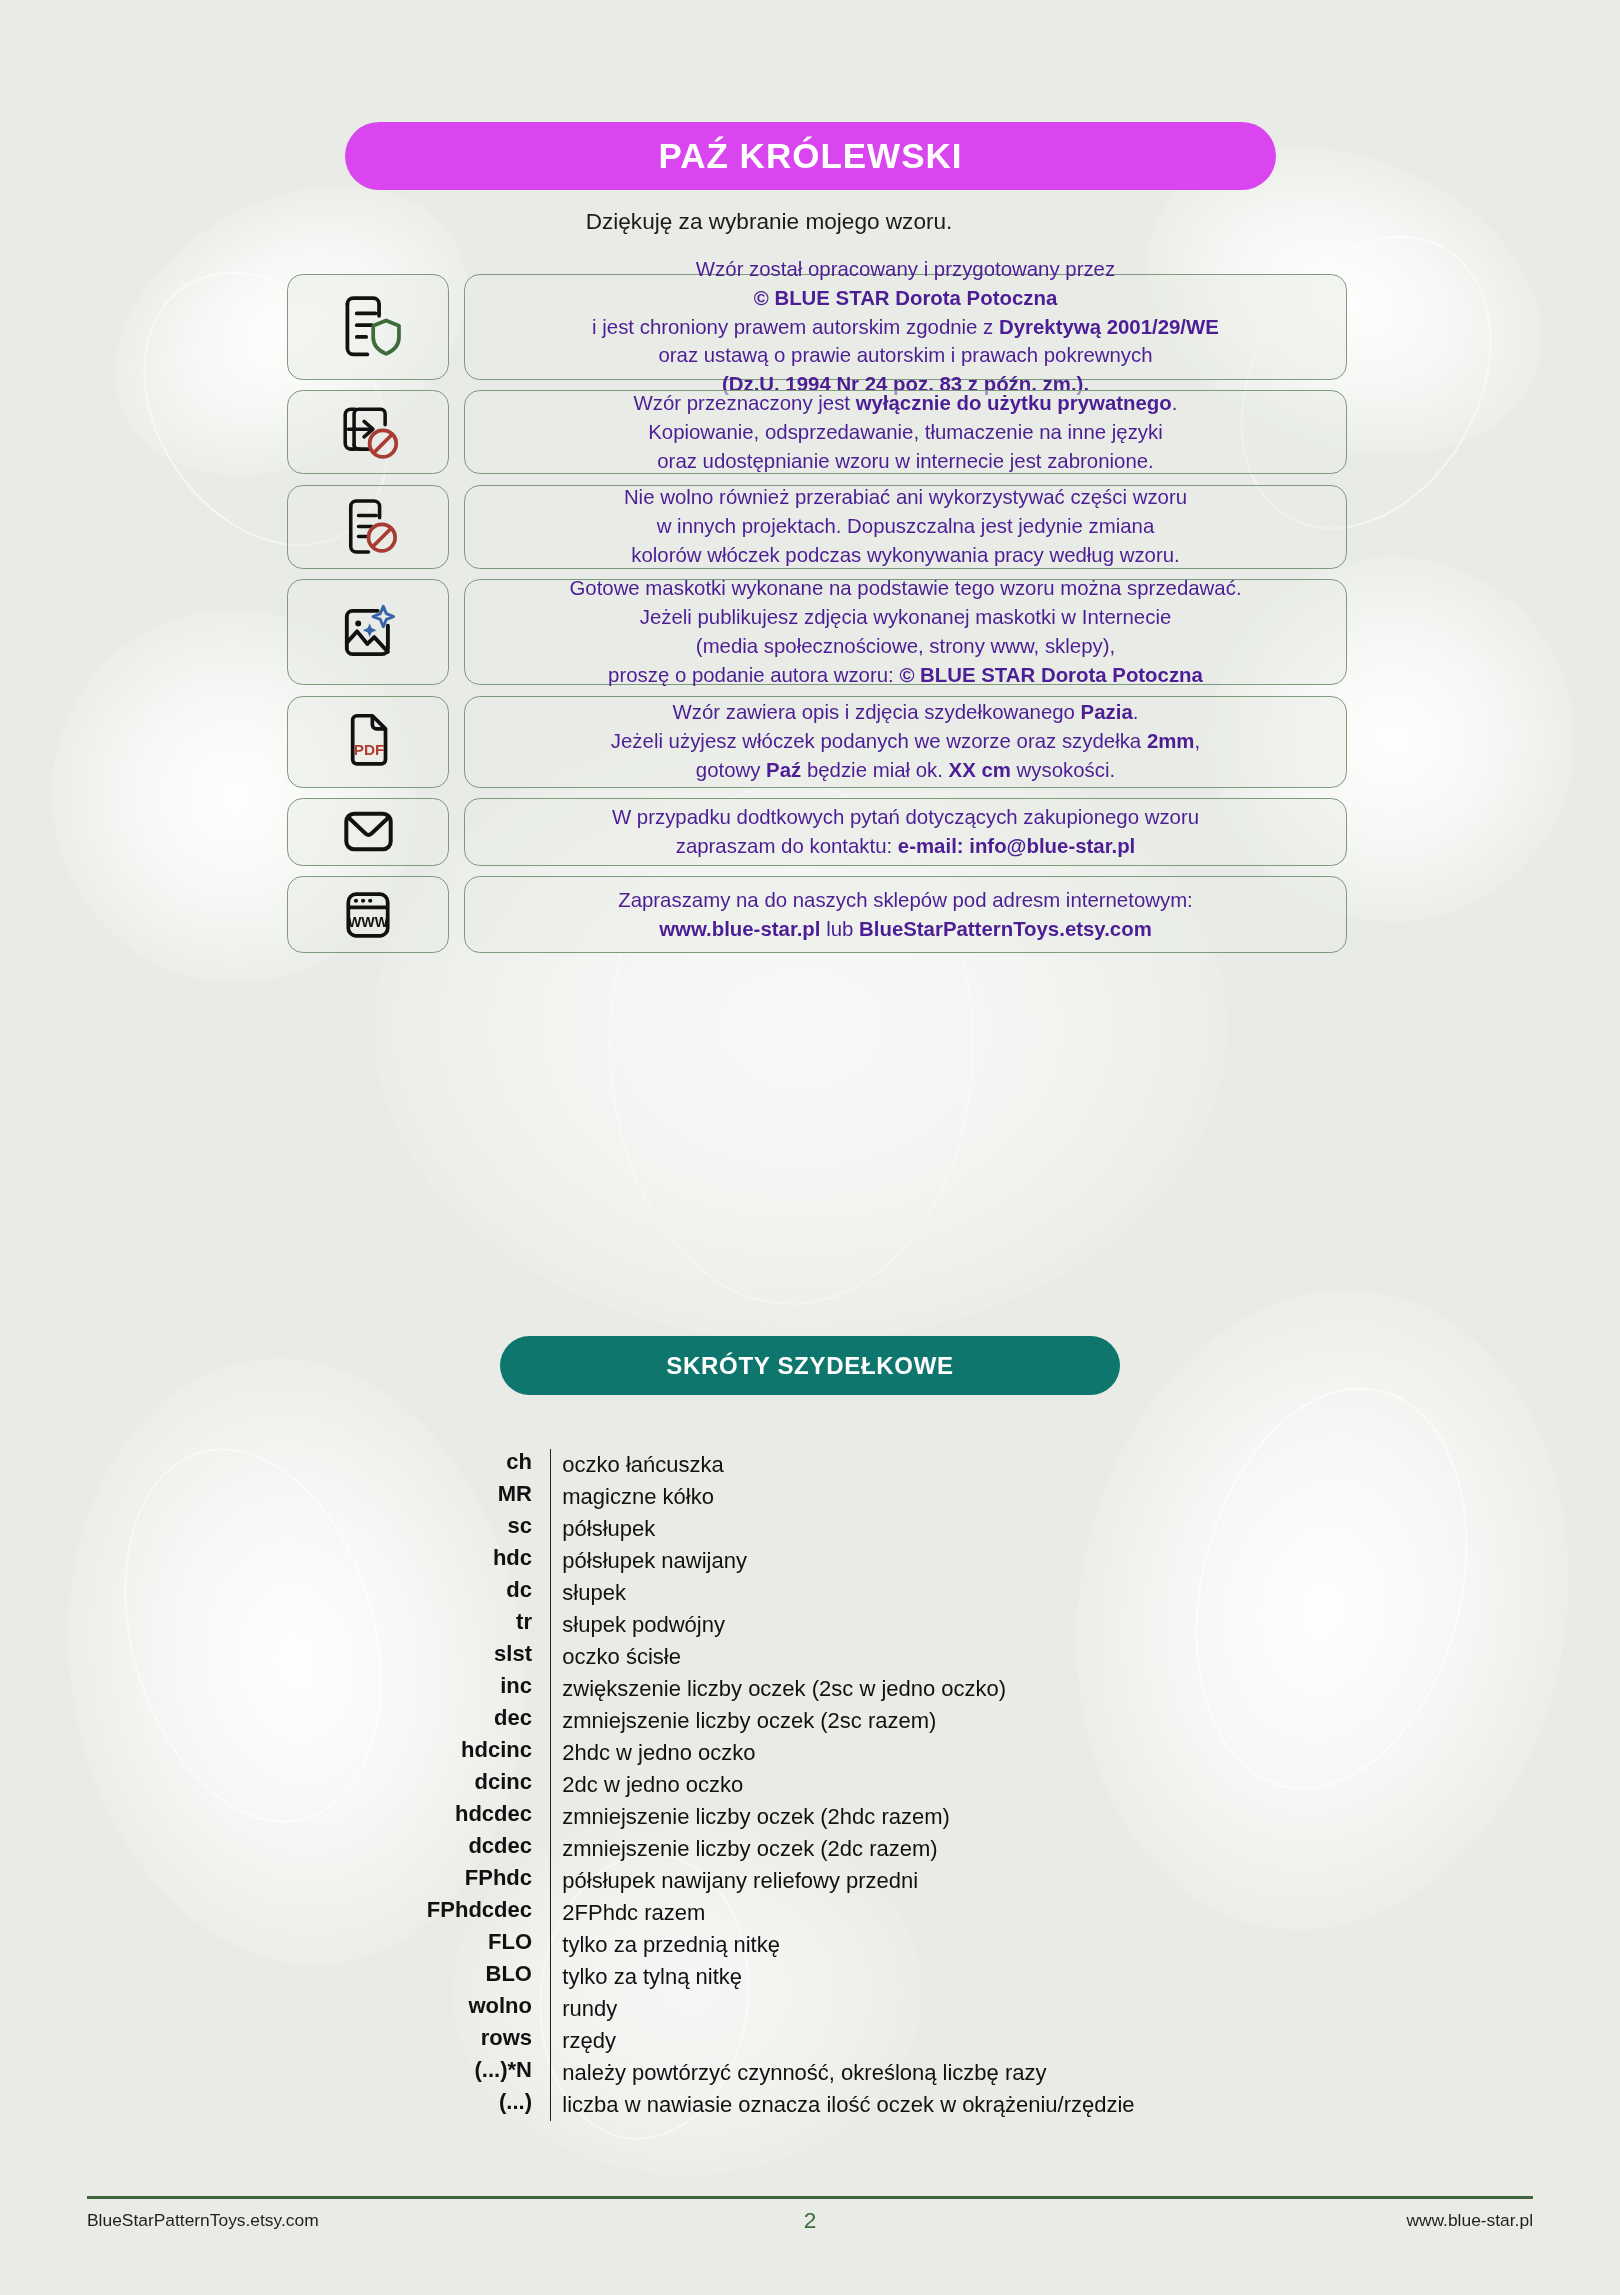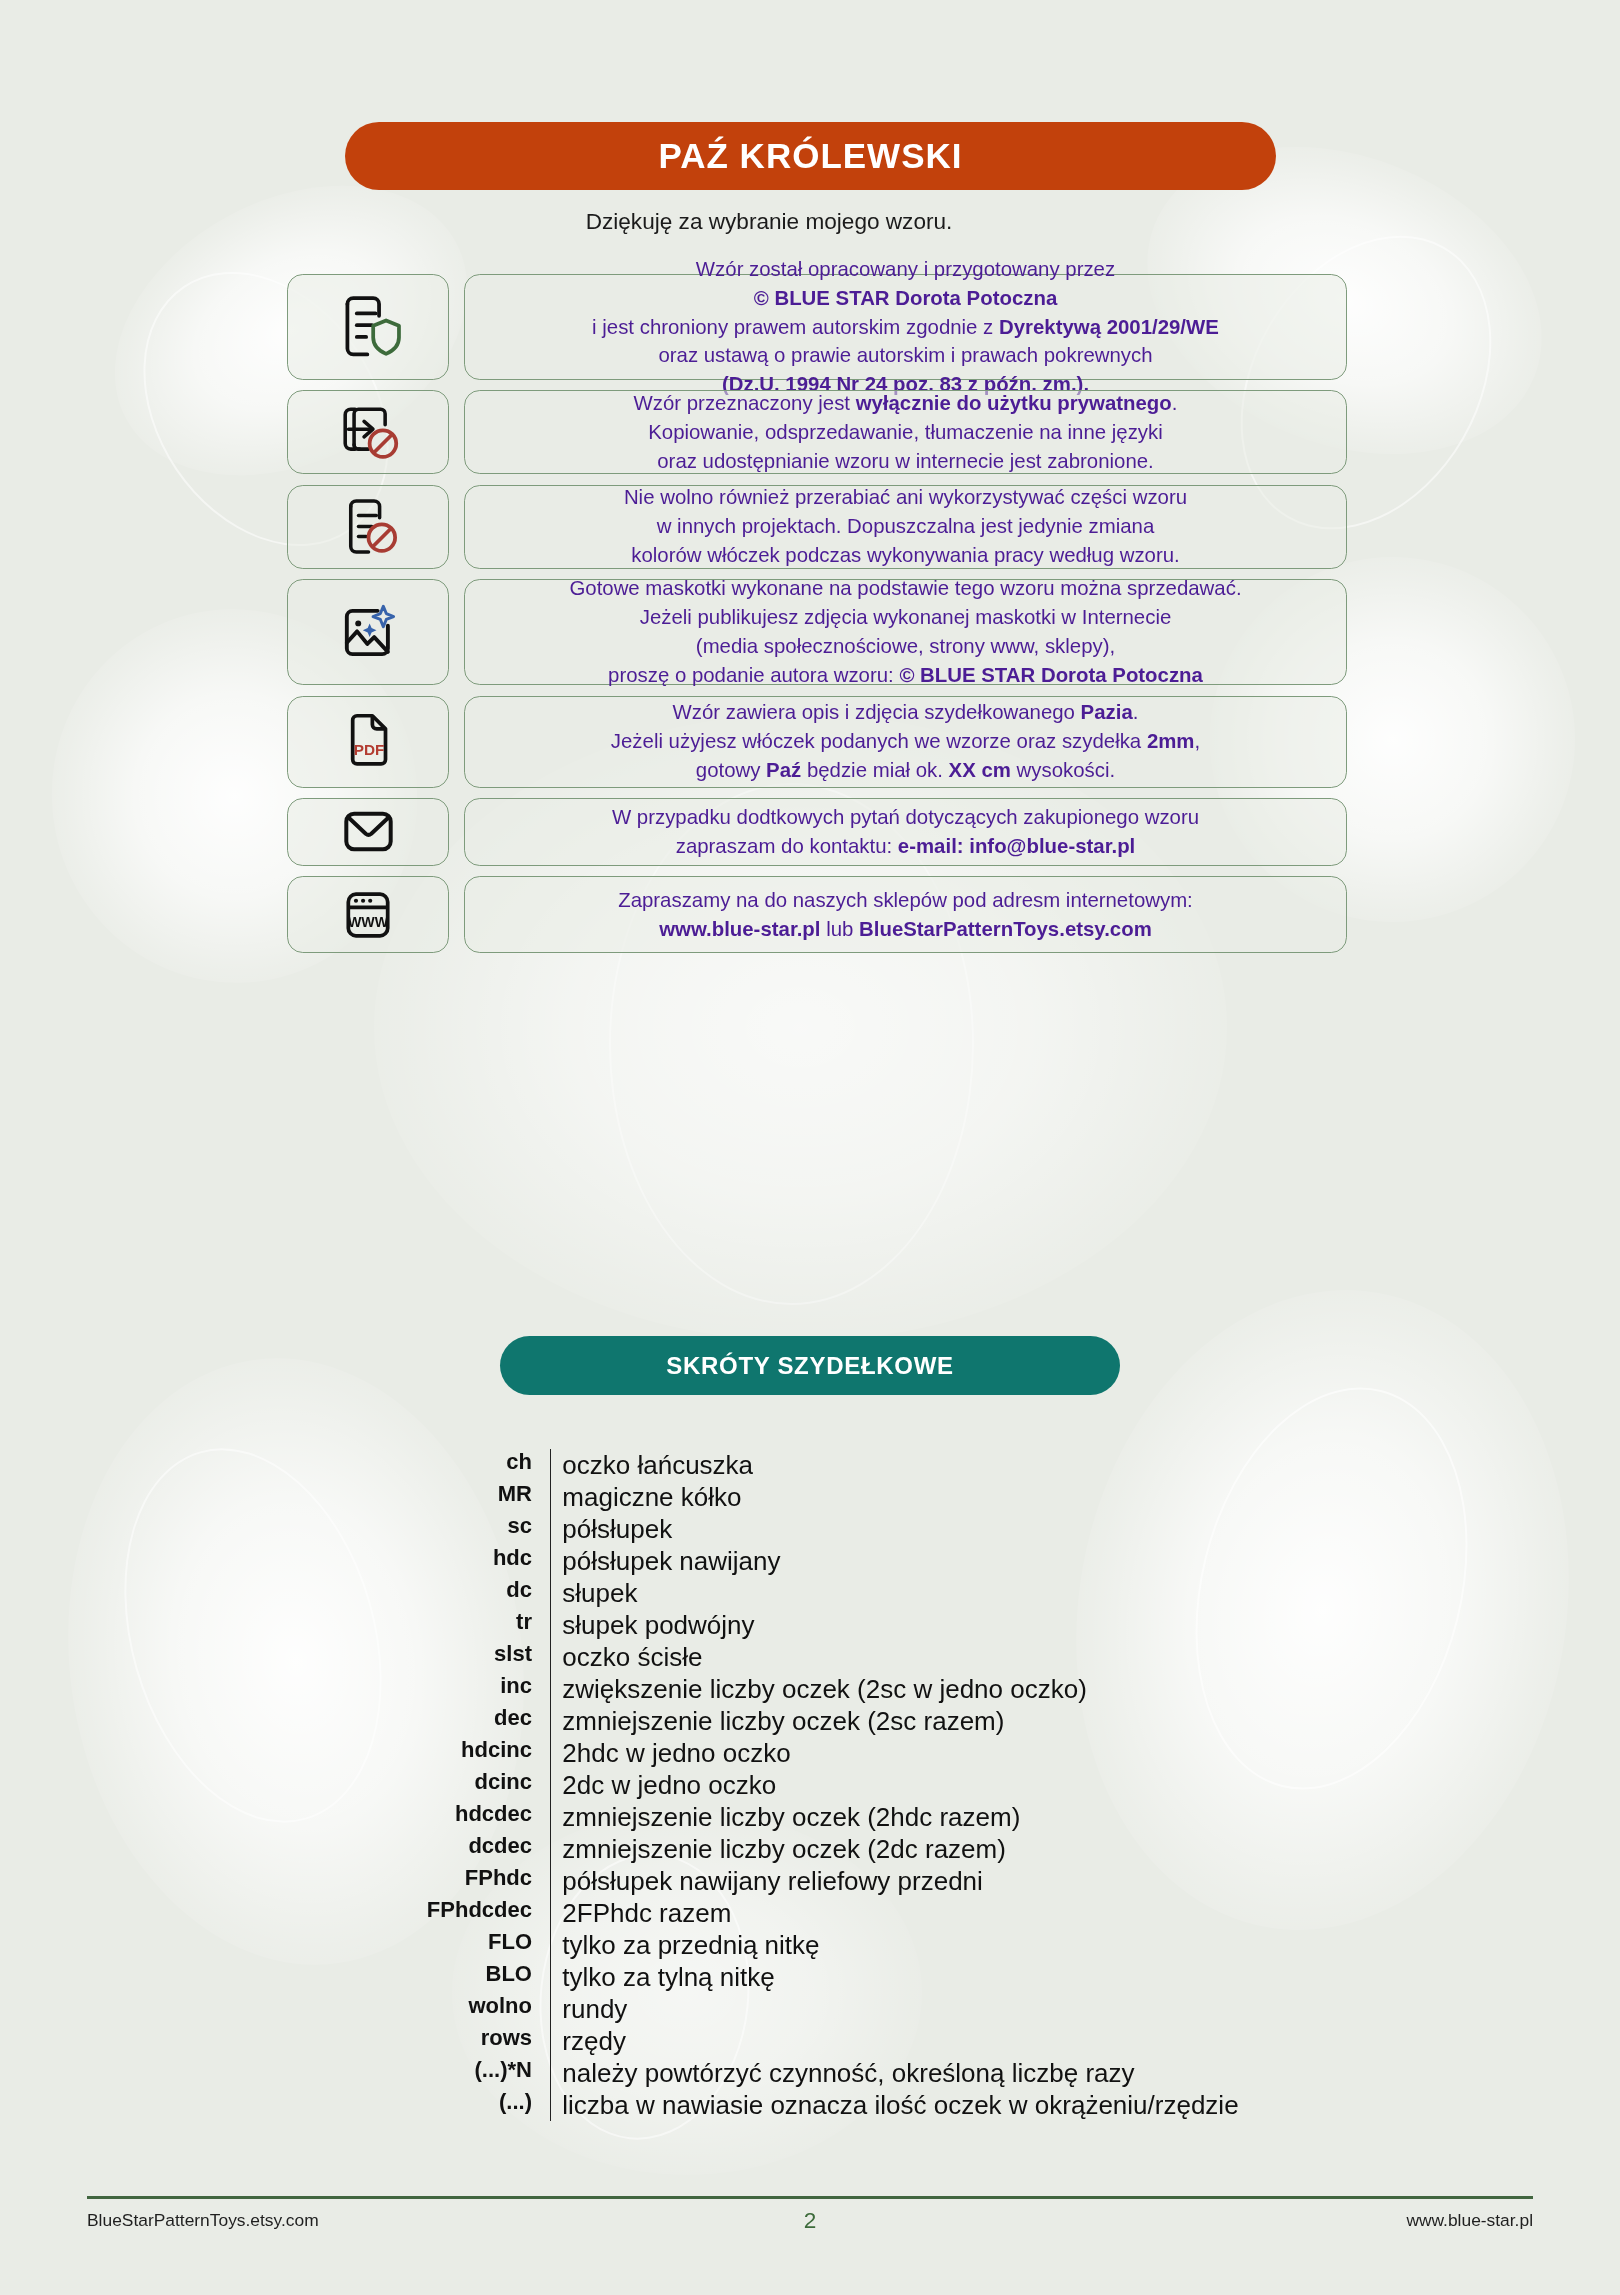--- a/index.html
+++ b/index.html
@@ -62,21 +62,21 @@
     padding: 0;
   }
 
   
   .title-pill {
     position: absolute;
     left: 345px;
     top: 122px;
     width: 931px;
     height: 68px;
-    background: #c2410c;
+    background: #d946ef;
     border-radius: 34px;
     display: flex;
     align-items: center;
     justify-content: center;
   }
   .title-pill span {
     color: #ffffff;
     font-size: 35px;
     font-weight: bold;
     letter-spacing: 1px;
@@ -182,21 +182,21 @@
     width: 544px;
     flex: 0 0 544px;
     text-align: right;
     padding-right: 12px;
     font-size: 22px;
     font-weight: bold;
     color: #111111;
   }
   .abbrev-val {
     flex: 1 1 auto;
-    font-size: 26px;
+    font-size: 22px;
     color: #111111;
     border-left: 1.7px solid #222;
     padding-left: 11.3px;
     line-height: 1.0;
     align-self: stretch;
     display: flex;
     align-items: center;
   }
 
   

